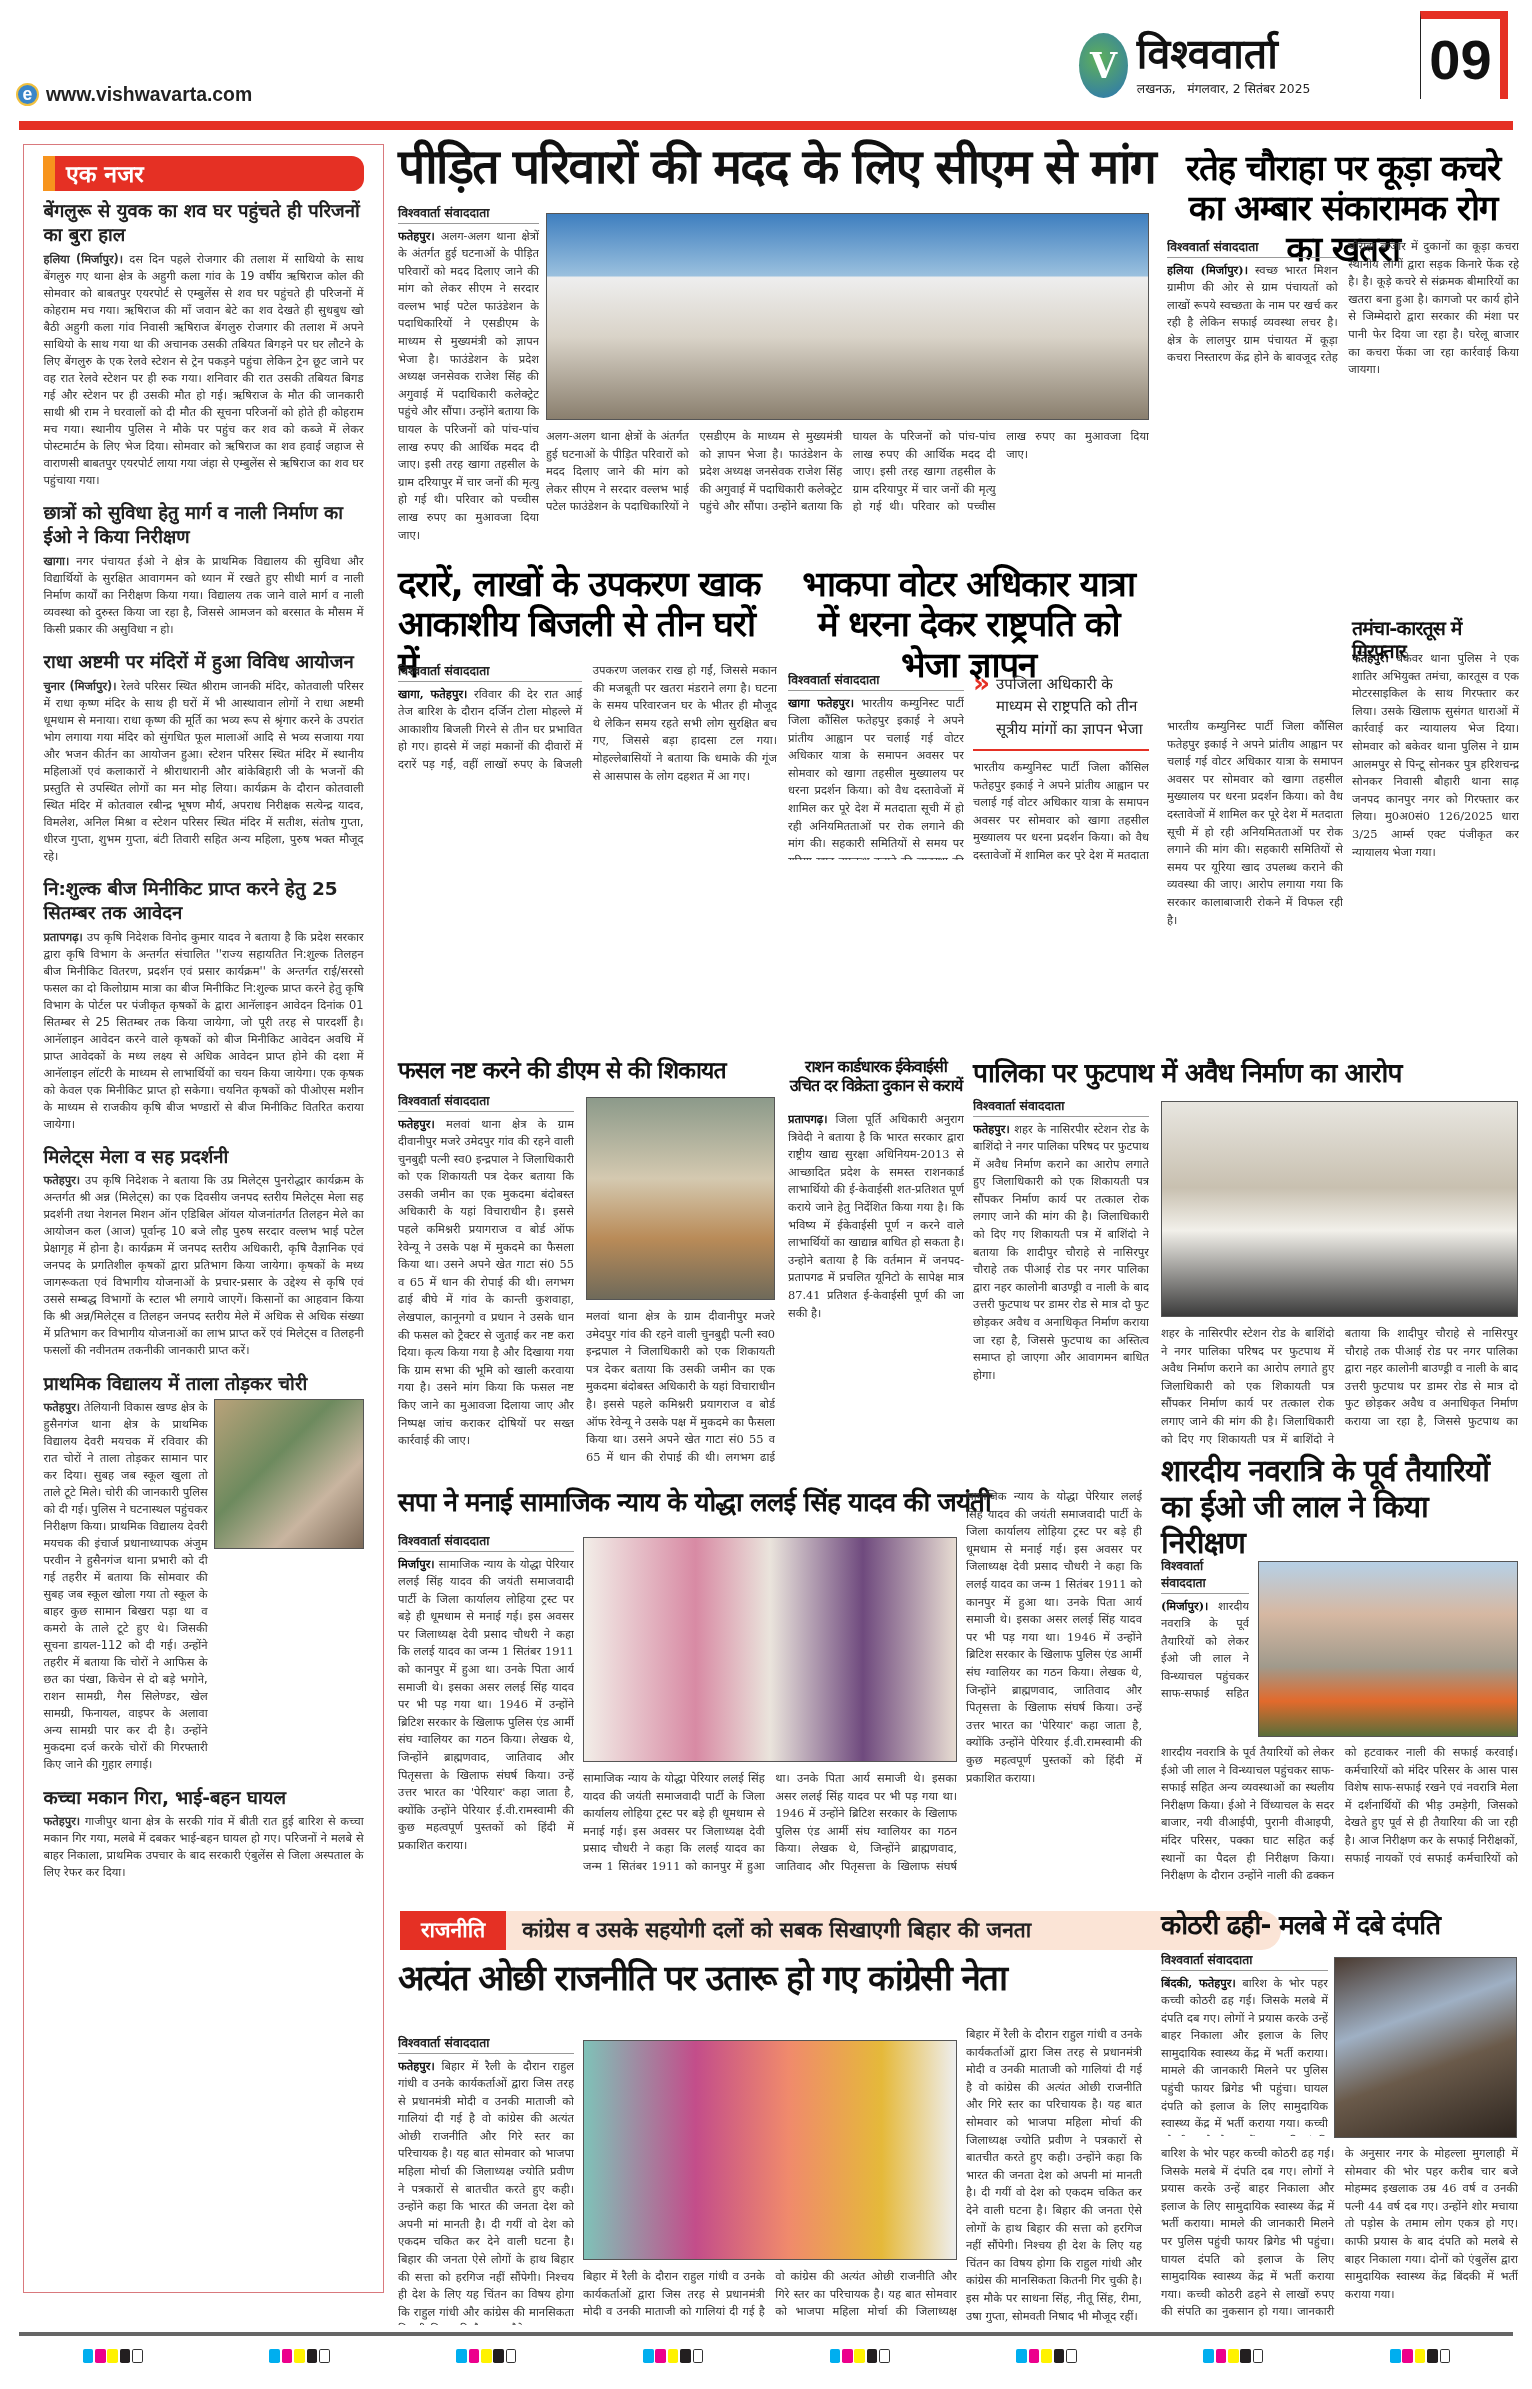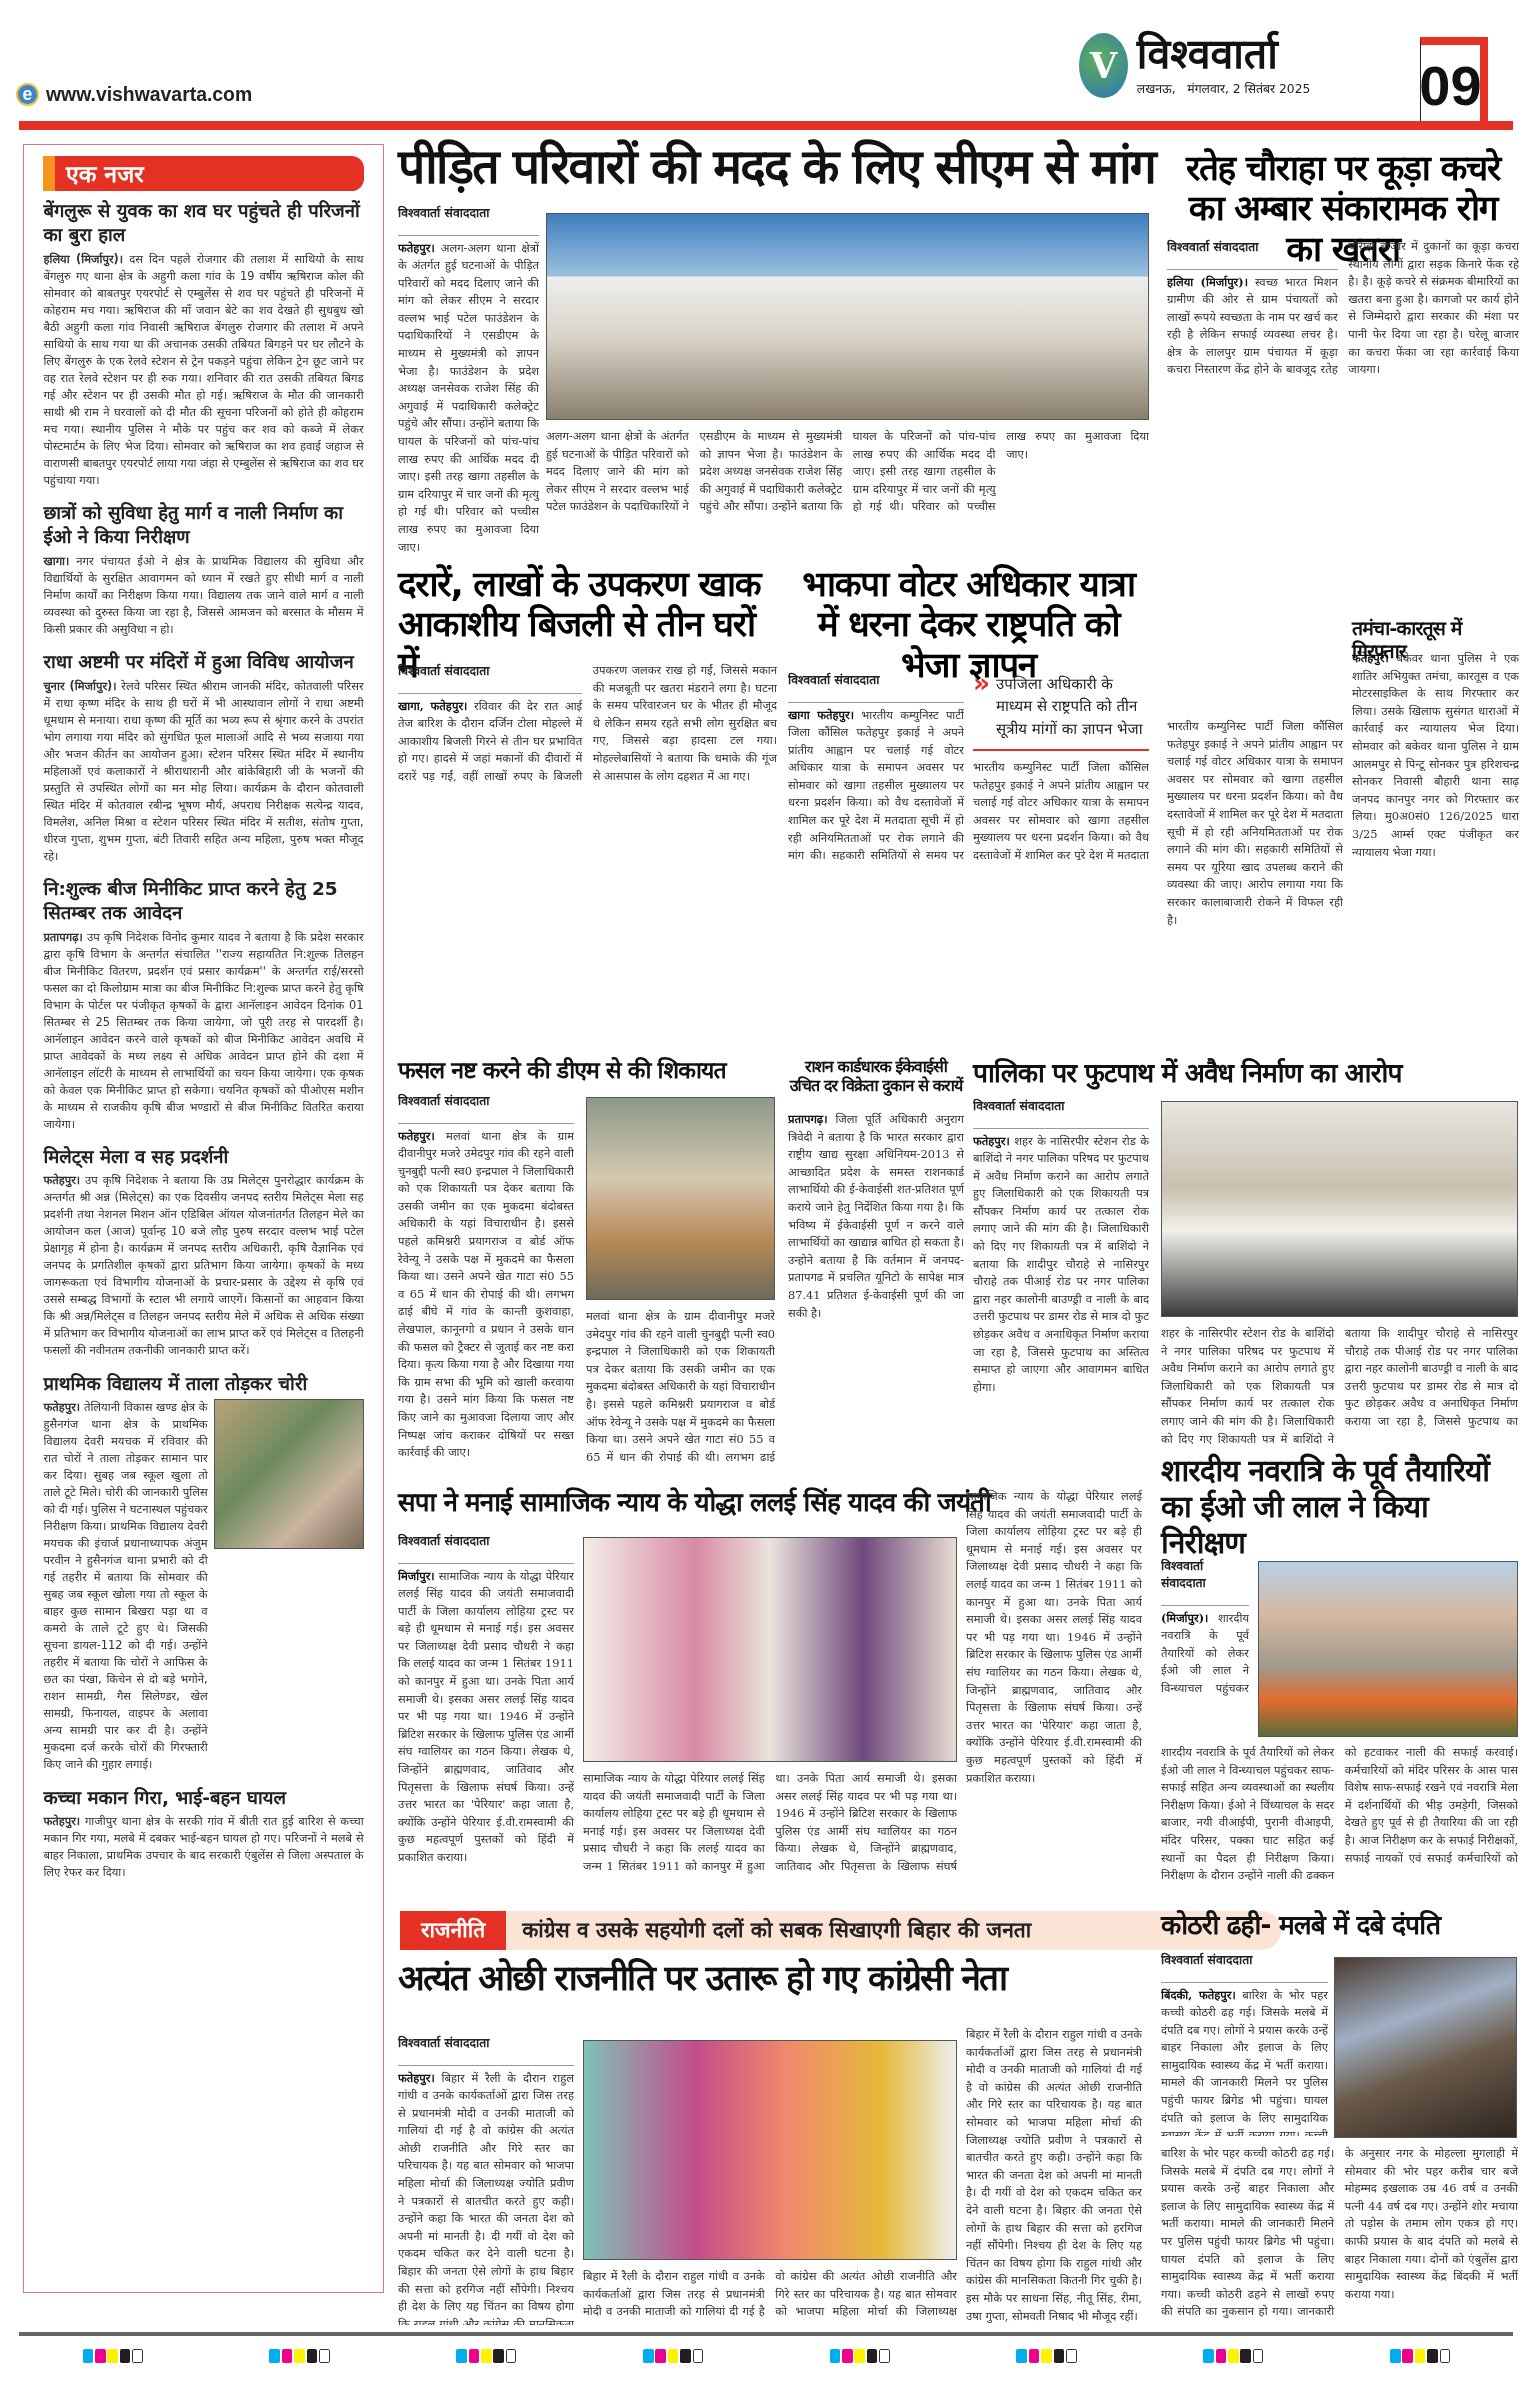--- a/index.html
+++ b/index.html
@@ -6,33 +6,33 @@
 body{width:1532px;height:2389px;background:#fff;font-family:"DejaVu Sans",sans-serif;color:#222;position:relative;overflow:hidden}
 .abs{position:absolute}
 .masthead{left:0;top:0;width:1532px;height:123px}
 .site{left:16px;top:83px;font:bold 19.4px "Liberation Sans",sans-serif;color:#222;display:flex;align-items:center;gap:7px}
 .ie{width:23px;height:23px;border-radius:50%;background:#3a86c8;color:#fff;font:bold 17.6px "Liberation Sans",sans-serif;display:flex;align-items:center;justify-content:center;border:2.6px solid #f0c040}
 .section-title{left:449px;top:51px;font:bold 33px "DejaVu Sans",sans-serif;color:#333;letter-spacing:-0.9px}
 .logo{left:1079px;top:33px;display:flex;align-items:center;gap:8.8px}
 .logo-mark{width:49px;height:65px;border-radius:50%;background:radial-gradient(circle at 40% 40%,#5fb05a,#2a74b5);color:#fff;font:bold 35px "DejaVu Serif",serif;display:flex;align-items:center;justify-content:center}
 .logo-name{font:bold 41px "DejaVu Sans",sans-serif;color:#111;line-height:1}
 .logo-date{font:12.3px "DejaVu Sans",sans-serif;color:#222;margin-top:5.3px}
-.pageno{left:1420px;top:37px;width:68px;height:88px;border-top:8.8px solid #e53024;border-right:8.8px solid #e53024;border-left:1.8px solid #222;font:bold 56px "Liberation Sans",sans-serif;color:#111;display:flex;align-items:center;justify-content:center}
+.pageno{left:1420px;top:11px;width:88px;height:88px;border-top:8.8px solid #e53024;border-right:8.8px solid #e53024;border-left:1.8px solid #222;font:bold 56px "Liberation Sans",sans-serif;color:#111;display:flex;align-items:center;justify-content:center}
 .redbar{left:19.4px;top:121px;width:1494px;height:8.8px;background:#e53024}
 .sidebar{left:23px;top:144px;width:361px;height:2149px;border:1.8px solid #d9797d}
 .ek{margin:10.6px 19.4px 8.8px 19.4px;height:35px;background:#e53024;border-left:12.3px solid #f7941d;border-radius:0 12.3px 12.3px 0;color:#fff;font:bold 23px "DejaVu Sans",sans-serif;padding:1.8px 10.6px}
 .sb-item{padding:0 19.4px 7px 19.4px}
 .sb-h{font:bold 18.5px "DejaVu Sans",sans-serif;color:#222;line-height:1.3;margin:5.3px 0 3.5px}
 .sb-p{font:11.4px "DejaVu Sans",sans-serif;line-height:17px;color:#333;text-align:justify}
 .sb-p b{font-weight:bold}
 .photo{background:linear-gradient(135deg,#b9a27a,#6d8a5e 40%,#c9b5a0 70%,#7d6a58);border:1.8px solid #555}
 .h-big{font:bold 48px "DejaVu Sans",sans-serif;color:#111;letter-spacing:-1.8px;line-height:1.05;white-space:nowrap}
 .h-med{font:bold 35px "DejaVu Sans",sans-serif;color:#000000;letter-spacing:-1.3px;line-height:1.15}
 .h-sm{font:bold 25px "DejaVu Sans",sans-serif;color:#111;letter-spacing:-0.9px;line-height:1.2}
-.byline{font:bold 12.3px "DejaVu Sans",sans-serif;color:#222;border-bottom:1.8px solid #999;padding-bottom:14px;margin-bottom:3.5px}
+.byline{font:bold 12.3px "DejaVu Sans",sans-serif;color:#222;border-bottom:1.8px solid #999;padding-bottom:2px;margin-bottom:3.5px}
 .col{font:11.4px "DejaVu Serif",serif;line-height:17.6px;color:#333;text-align:justify}
 .col b{font-weight:bold;color:#111}
 .pull{border-bottom:2.6px solid #e53024;padding:3.5px 0 8.8px 23px;position:relative;font:15px "DejaVu Sans",sans-serif;color:#222;line-height:1.5}
 .pull::before{content:"»";position:absolute;left:0;top:-1.8px;color:#e53024;font:bold 26.4px "DejaVu Sans",sans-serif}
 .band{left:400px;top:1911px;width:881px;height:39px;display:flex}
 .band-tag{background:#e53024;color:#fff;font:bold 21px "DejaVu Sans",sans-serif;padding:3.5px 21px}
 .band-text{background:#fbe4d6;flex:1;font:bold 21px "DejaVu Sans",sans-serif;color:#222;padding:3.5px 16px;border-radius:0 19.4px 19.4px 0}
 .greybar{left:19.4px;top:2332px;width:1494px;height:3.5px;background:#666}
 .regbar{left:19.4px;top:2343px;width:1494px;height:26.4px;display:flex;justify-content:space-around;align-items:center}
 .reg{display:flex;gap:1.8px}

